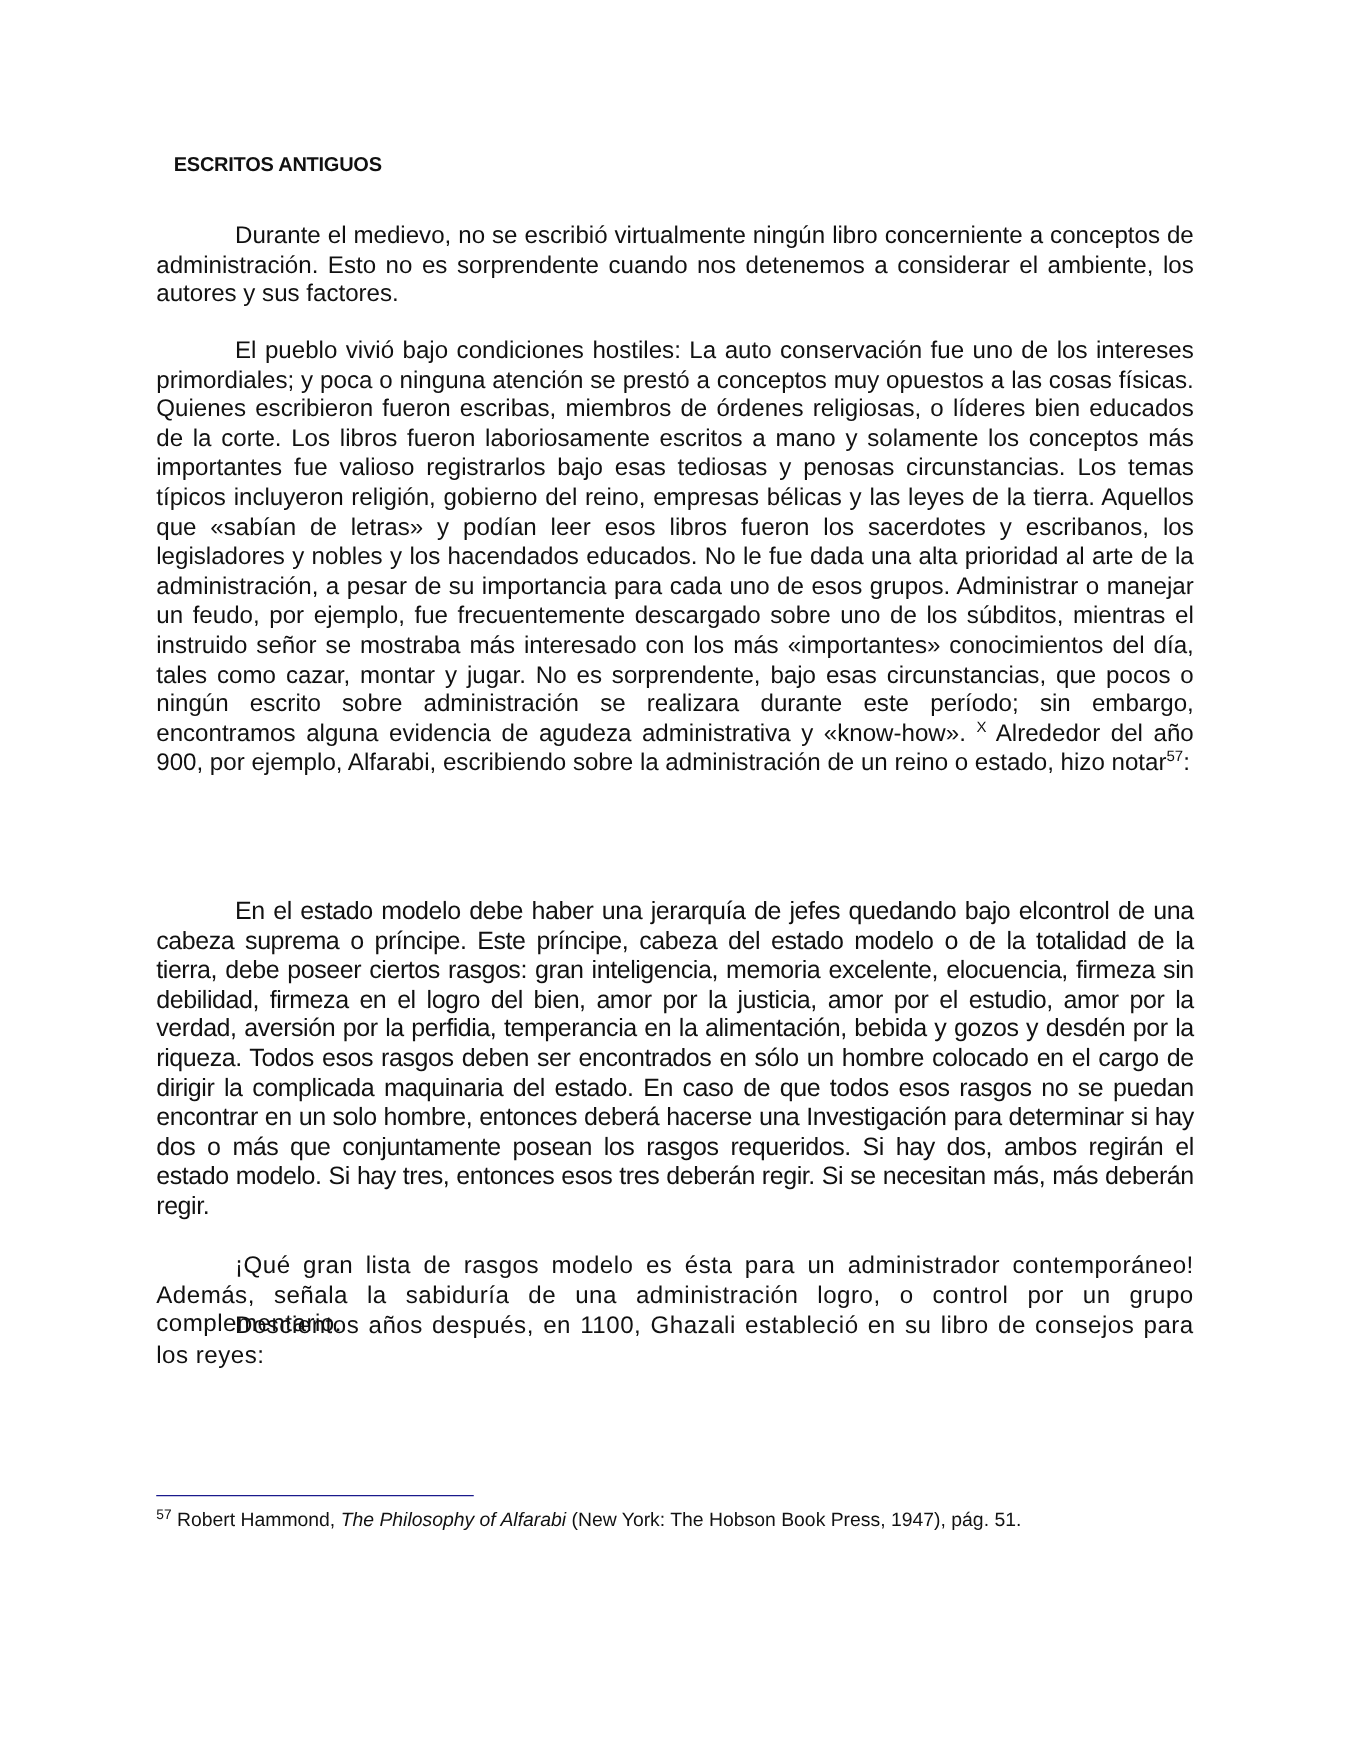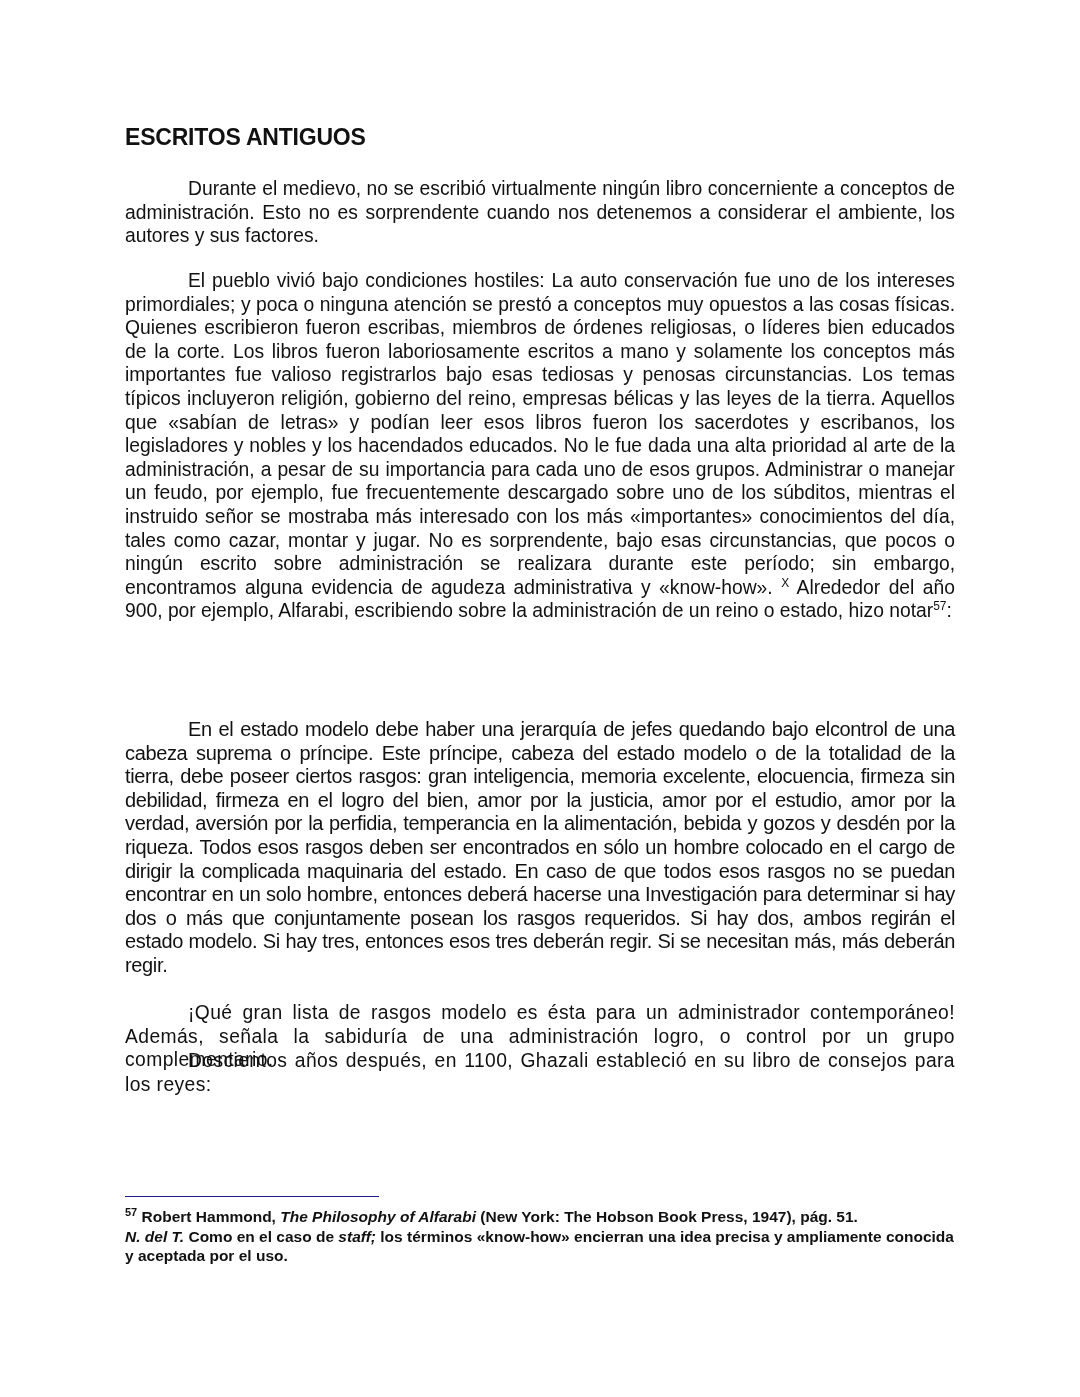--- a/index.html
+++ b/index.html
@@ -1,25 +1,25 @@
 <!DOCTYPE html>
 <html><head>
 <meta charset="utf-8">
 <style>
   html, body { margin: 0; padding: 0; background: #ffffff; }
   body { width: 1080px; height: 1397px; position: relative; overflow: hidden; color: #111; font-family: "Liberation Sans", sans-serif; }
   .page { position: absolute; left: 125px; top: 0; width: 830px; }
-  .title { position: absolute; top: 124px; left: 0; font-size: 23px; font-weight: bold; letter-spacing: -0.2px; margin: 0; }
+  .title { position: absolute; top: 124px; left: 14px; font-size: 16px; font-weight: bold; letter-spacing: -0.2px; margin: 0; }
   .para { position: absolute; left: 0; width: 830px; font-size: 19.3px; line-height: 23.6px; text-align: justify; margin: 0; }
   .para .indent { display: inline-block; width: 63px; }
   .quote { font-size: 20px; letter-spacing: -0.35px; }
   .wide { letter-spacing: 0.4px; }
   sup { font-size: 12px; line-height: 0; vertical-align: super; }
   .fn-rule { position: absolute; top: 1196px; left: 0; width: 254px; height: 0; border-top: 1.5px solid #1a1a8c; }
-  .footnotes { position: absolute; top: 1207px; left: 0; width: 830px; font-size: 15.5px; line-height: 19.5px; margin: 0; font-weight: bold; }
+  .footnotes { position: absolute; top: 1207px; left: 0; width: 830px; font-size: 15.5px; line-height: 19.5px; margin: 0; }
   .footnotes p { margin: 0; }
   .footnotes sup { font-size: 11px; }
   em { font-style: italic; }
 </style>
 </head>
 <body>
 
 <div class="page">
 
   <h1 class="title">ESCRITOS ANTIGUOS</h1>
@@ -31,16 +31,15 @@
   <p class="para quote" style="top:718px;"><span class="indent"></span><span>En el estado modelo debe haber una jerarquía de jefes quedando bajo elcontrol de una cabeza suprema o príncipe. Este príncipe, cabeza del estado modelo o de la totalidad de la tierra, debe poseer ciertos rasgos: gran inteligencia, memoria excelente, elocuencia, firmeza sin debilidad, firmeza en el logro del bien, amor por la justicia, amor por el estudio, amor por la verdad, aversión por la perfidia, temperancia en la alimentación, bebida y gozos y desdén por la riqueza. Todos esos rasgos deben ser encontrados en sólo un hombre colocado en el cargo de dirigir la complicada maquinaria del estado. En caso de que todos esos rasgos no se puedan encontrar en un solo hombre, entonces deberá hacerse una Investigación para determinar si hay dos o más que conjuntamente posean los rasgos requeridos. Si hay dos, ambos regirán el estado modelo. Si hay tres, entonces esos tres deberán regir. Si se necesitan más, más deberán regir.</span></p>
 
   <p class="para wide" style="top:1001px;"><span class="indent"></span><span>¡Qué gran lista de rasgos modelo es ésta para un administrador contemporáneo! Además, señala la sabiduría de una administración logro, o control por un grupo complementario.</span></p>
 
   <p class="para wide" style="top:1049px;"><span class="indent"></span><span>Doscientos años después, en 1100, Ghazali estableció en su libro de consejos para los reyes:</span></p>
 
   <div class="fn-rule"></div>
 
   <div class="footnotes">
     <p><sup>57</sup> <span>Robert Hammond,</span> <em>The Philosophy of Alfarabi</em> <span>(New York: The Hobson Book Press, 1947), pág. 51.</span></p>
-    <p><em>N. del T.</em> <span>Como en el caso de</span> <em>staff;</em> <span>los términos «know-how» encierran una idea precisa y ampliamente conocida y aceptada por el uso.</span></p>
   </div>
 
 </div>
 
 </body></html>

